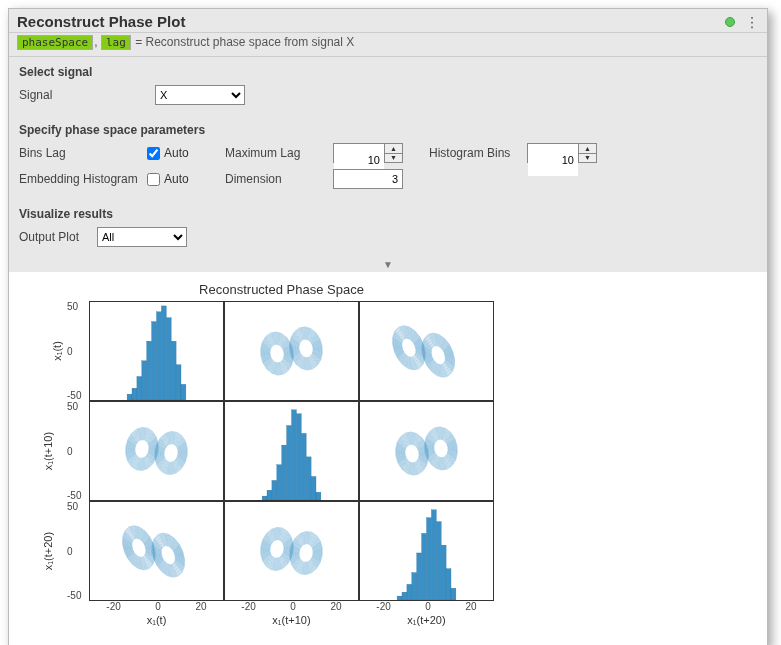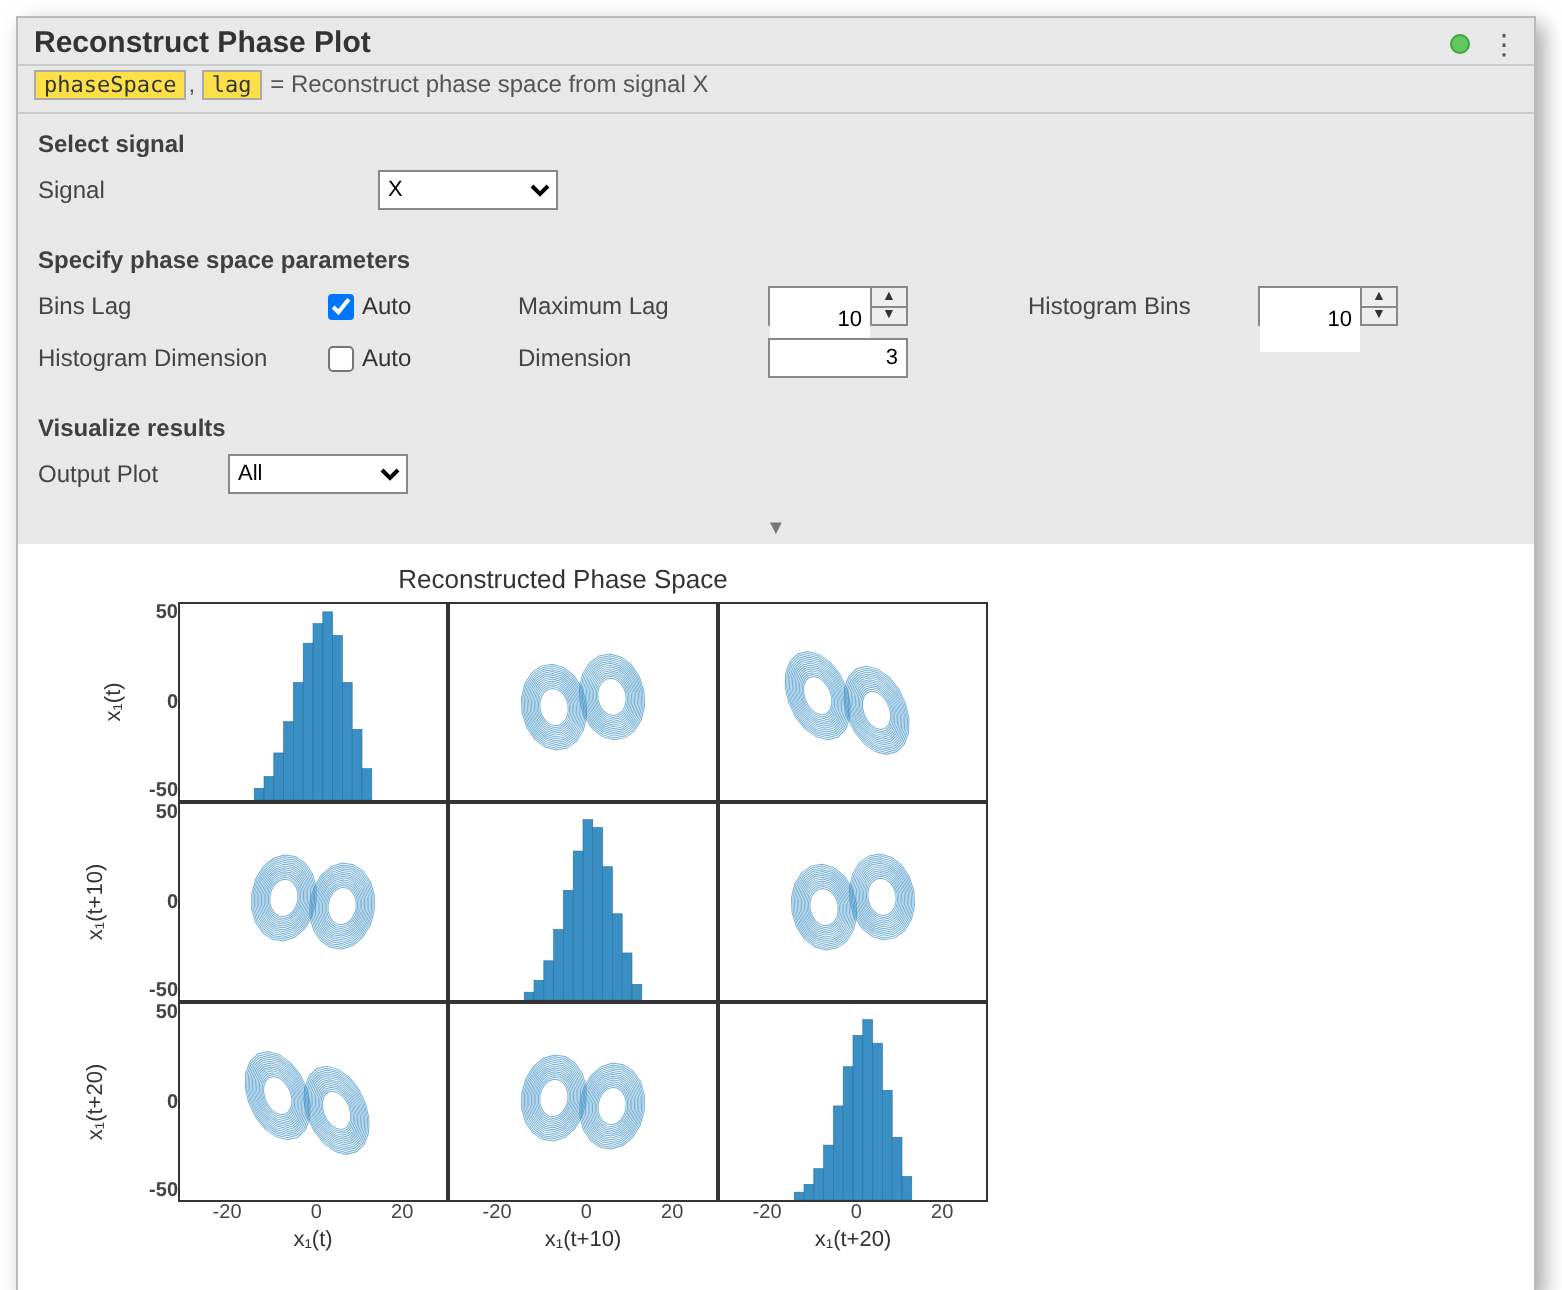--- a/index.html
+++ b/index.html
@@ -44,41 +44,41 @@
   }
   .syntax-row {
     padding: 2px 8px 6px 8px;
     font-size: 12px;
     color: #555;
     border-bottom: 1px solid #ccc;
   }
   .syntax-row .box {
     display: inline-block;
     border: 1px solid #aaa;
-    background: #fde047;
+    background: #84cc16;
     padding: 0 4px;
     margin-right: 1px;
     font-family: monospace;
     font-size: 11px;
     color: #333;
   }
   .section {
     padding: 8px 10px 4px 10px;
   }
   .section-title {
     font-weight: bold;
     font-size: 12px;
     margin-bottom: 6px;
     color: #404040;
   }
   .row {
     display: flex;
     align-items: center;
     margin-bottom: 6px;
-    gap: 25px;
+    gap: 8px;
   }
   .label {
     width: 120px;
     color: #444;
   }
   .label.narrow { width: 60px; }
   select.dropdown {
     width: 90px;
     height: 20px;
     font-size: 11px;
@@ -180,24 +180,22 @@
   .yticks-col {
     width: 22px;
     display: flex;
     flex-direction: column;
   }
   .yticks-col .cell {
     height: 100px;
     display: flex;
     flex-direction: column;
     justify-content: space-between;
-    align-items: flex-end;
     font-size: 10px;
     color: #444;
-    font-weight: bold;
   }
   .matrix {
     display: grid;
     grid-template-columns: repeat(3, 135px);
     grid-template-rows: repeat(3, 100px);
     gap: 0;
   }
   .subplot {
     border: 1px solid #333;
     position: relative;
@@ -280,21 +278,21 @@
       <div class="spinner">
         <input value="10" style="">
         <div class="arrows">
           <div>▲</div>
           <div>▼</div>
         </div>
       </div>
     </div>
 
     <div class="row">
-      <div class="label">Histogram Dimension</div>
+      <div class="label">Embedding Histogram</div>
       <div class="chk">
         <input type="checkbox" style="">
         <span>Auto</span>
       </div>
       <div class="field-label">Dimension</div>
       <input class="plain-input" value="3" style="">
     </div>
   </div>
 
   <div class="section">

